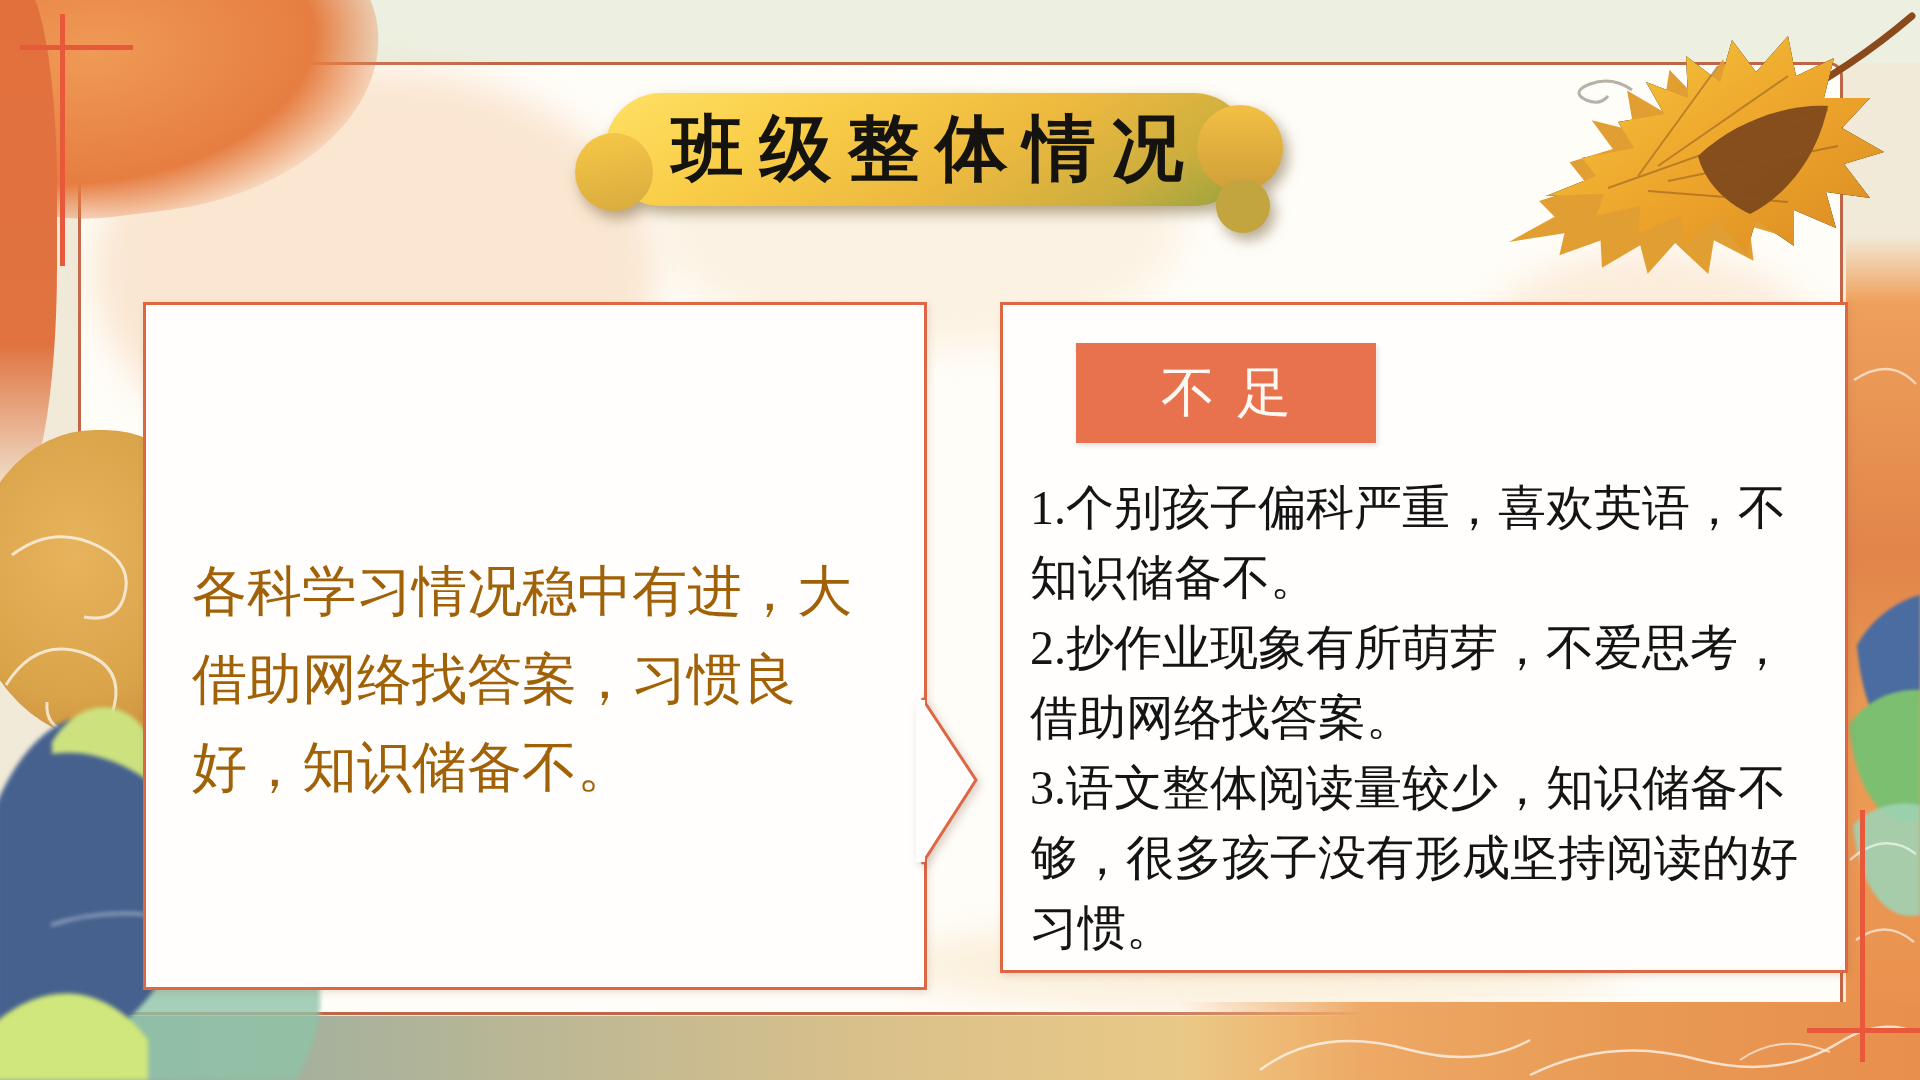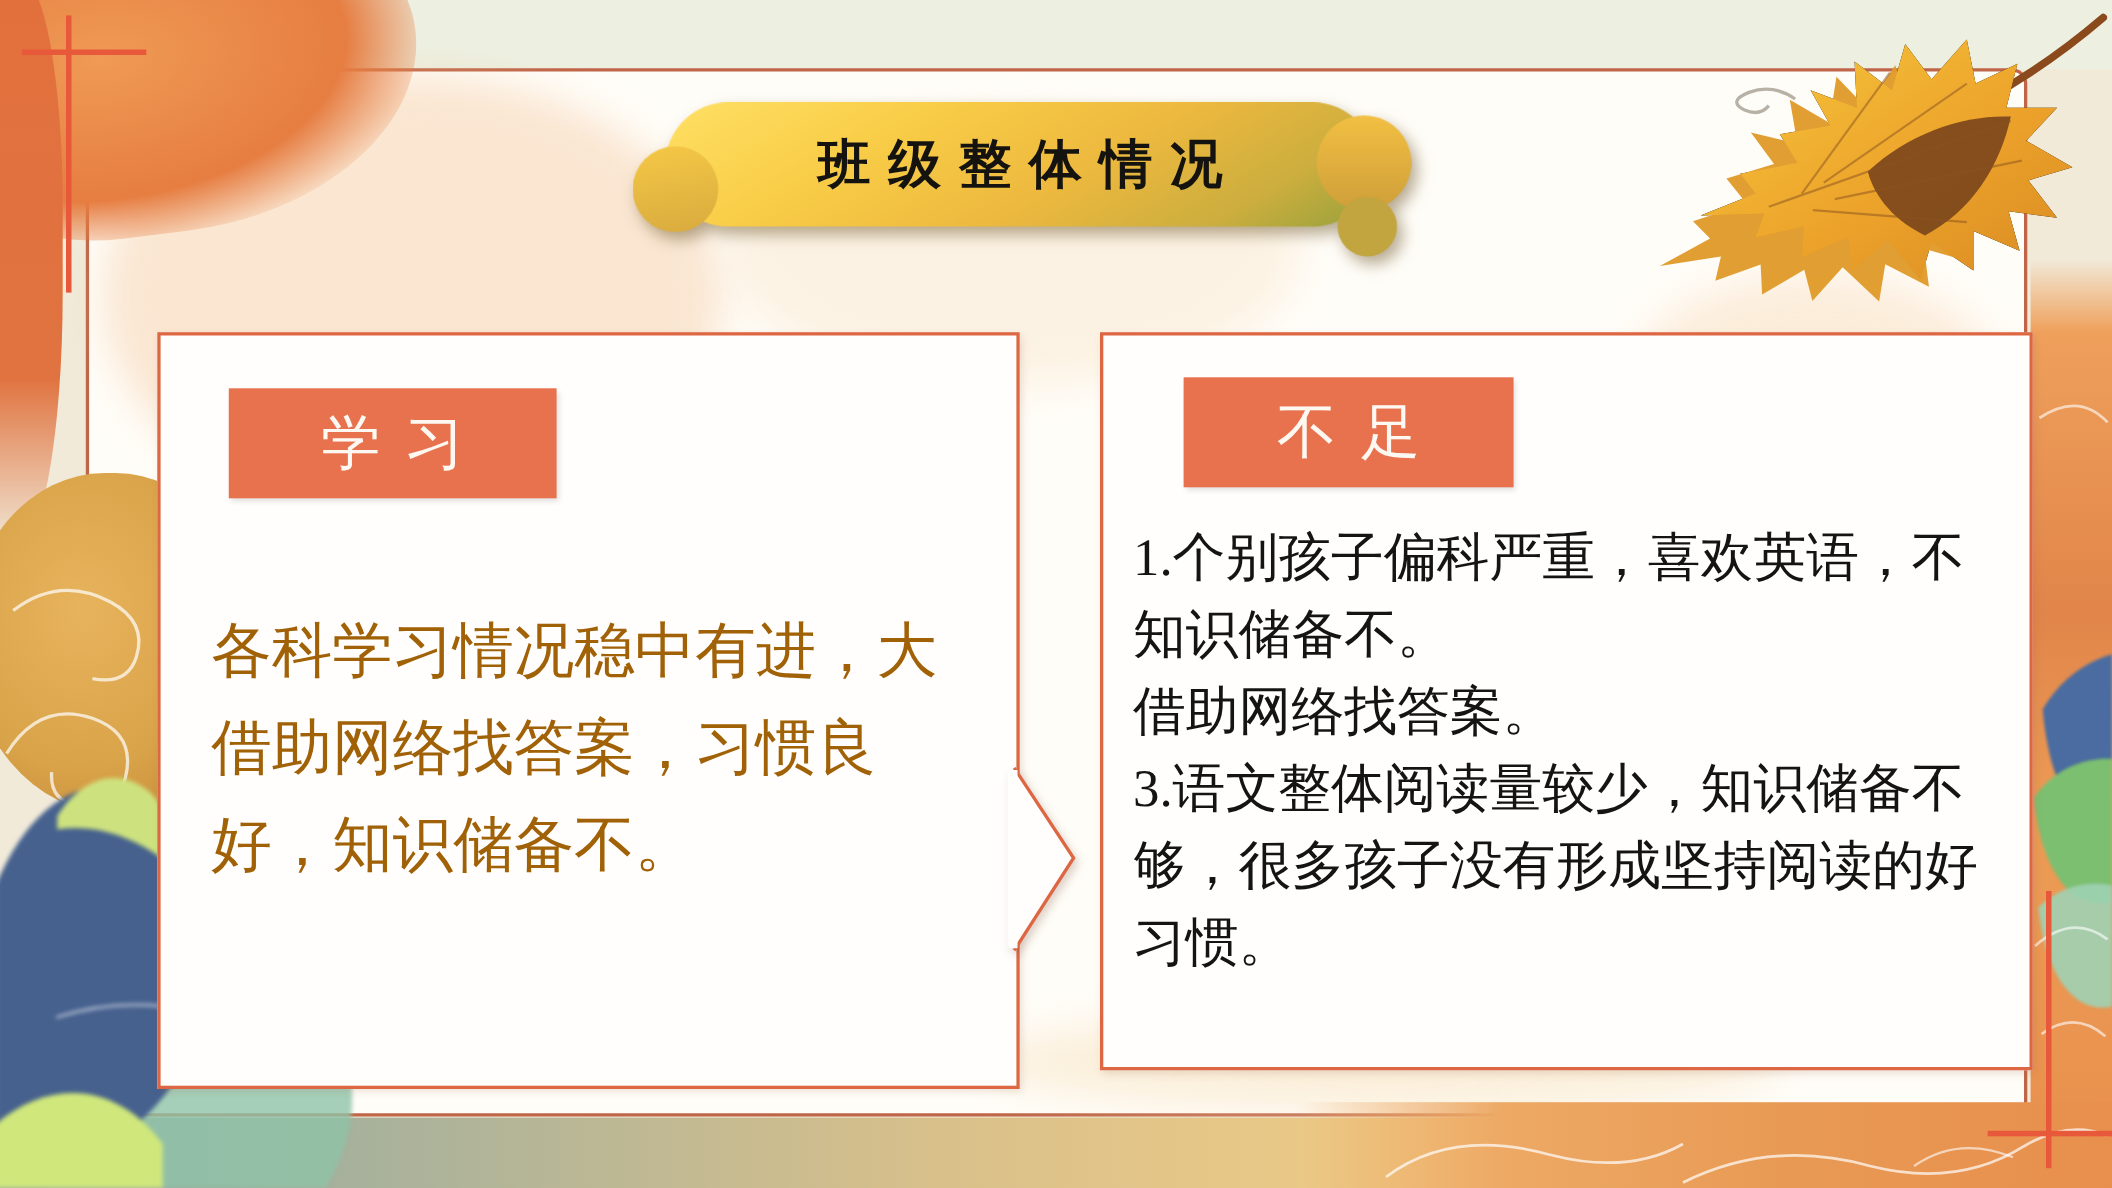--- a/index.html
+++ b/index.html
@@ -50,21 +50,21 @@
 
   
   .banner{left:605px;top:93px;width:645px;height:113px;border-radius:58px;
     background:linear-gradient(150deg,#ffe065 0%,#f9cd47 30%,#edb93f 58%,#ccae3e 82%,#96a23d 100%);
     filter:drop-shadow(5px 7px 7px rgba(110,85,40,.5));}
   .bump{position:absolute;border-radius:50%;}
   .bump-left{width:78px;height:78px;left:-30px;top:40px;background:linear-gradient(170deg,#f6c847,#d8ab3e);}
   .bump-right{width:86px;height:86px;right:-33px;top:12px;background:linear-gradient(180deg,#f2c043,#cf9f3a);}
   .bump-right2{width:54px;height:54px;right:-20px;top:86px;background:#c2a53e;}
   .title{position:absolute;left:0;top:0;width:100%;height:113px;line-height:113px;margin:0;
-    text-align:center;font-size:48px;font-weight:600;letter-spacing:16px;padding-left:16px;
+    text-align:center;font-size:72px;font-weight:600;letter-spacing:16px;padding-left:16px;
     box-sizing:border-box;color:#15130f;}
 
   
   .panel{background:#fffefc;border:3px solid #dd6743;box-sizing:border-box;
     box-shadow:2px 3px 7px rgba(150,100,70,.18);}
   .panel-left{left:143px;top:302px;width:784px;height:688px;}
   .panel-right{left:1000px;top:302px;width:848px;height:671px;}
   .label{position:absolute;background:#e8724e;color:#fdf8f2;text-align:center;
     box-shadow:2px 3px 5px rgba(0,0,0,.12);}
   .label span{display:block;font-size:54px;letter-spacing:22px;padding-left:22px;font-weight:500;}
@@ -166,42 +166,40 @@
     <g stroke="#8a521f" stroke-width="2" opacity=".5">
       <path d="M120,182 L340,104" fill="none"></path>
       <path d="M150,170 L230,60" fill="none"></path>
       <path d="M170,160 L300,70" fill="none"></path>
       <path d="M180,175 L350,140" fill="none"></path>
       <path d="M160,185 L300,196" fill="none"></path>
     </g>
   </svg>
 
   <div class="abs panel panel-left">
-    <div class="label label-left">
-      <span>学习</span>
-    </div>
     <div class="body-left">
       <div class="line">各科学习情况稳中有进，大</div>
       <div class="line">借助网络找答案，习惯良</div>
       <div class="line">好，知识储备不。</div>
     </div>
   </div>
 
   <svg class="abs arrow-svg" viewBox="0 0 84 178">
     <path d="M14,6 L68,88 L14,172" fill="#fffefc" stroke="#dd6743" stroke-width="3" stroke-linejoin="miter"></path>
     <rect x="8" y="8" width="9" height="162" fill="#fffefc"></rect>
   </svg>
 
   <div class="abs panel panel-right">
     <div class="label label-right">
       <span>不足</span>
     </div>
     <div class="body-right">
       <div class="line">1.个别孩子偏科严重，喜欢英语，不</div>
       <div class="line">知识储备不。</div>
+      <div class="line">2.抄作业现象有所萌芽，不爱思考，</div>
       <div class="line">借助网络找答案。</div>
       <div class="line">3.语文整体阅读量较少，知识储备不</div>
       <div class="line">够，很多孩子没有形成坚持阅读的好</div>
       <div class="line">习惯。</div>
     </div>
   </div>
 
 </div>
 
 </body></html>

